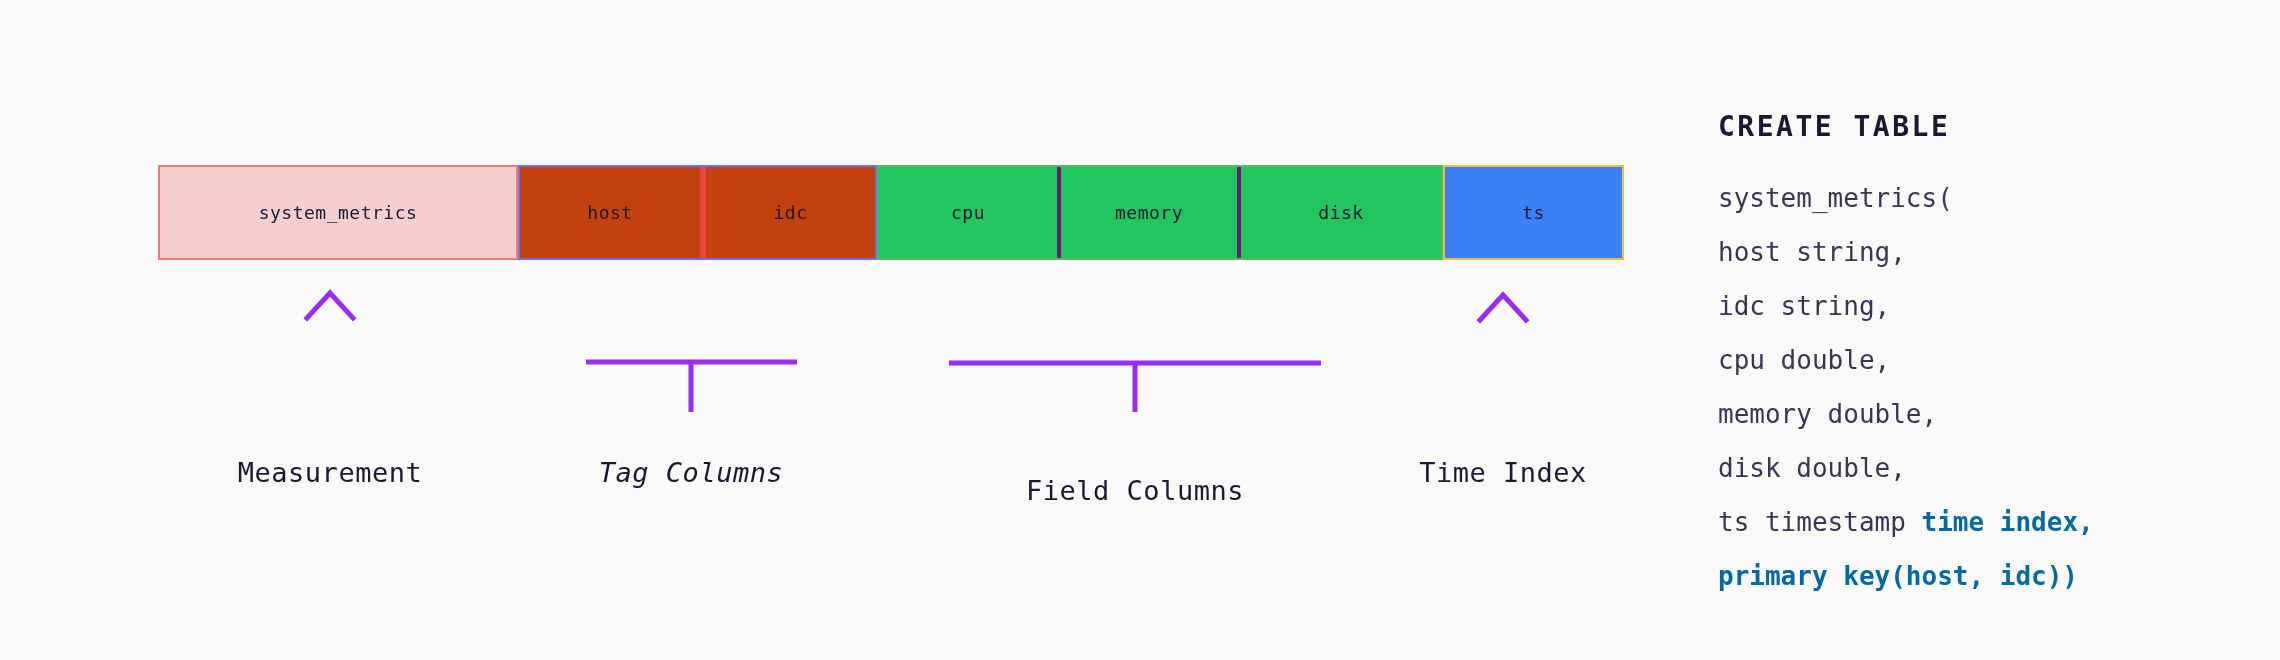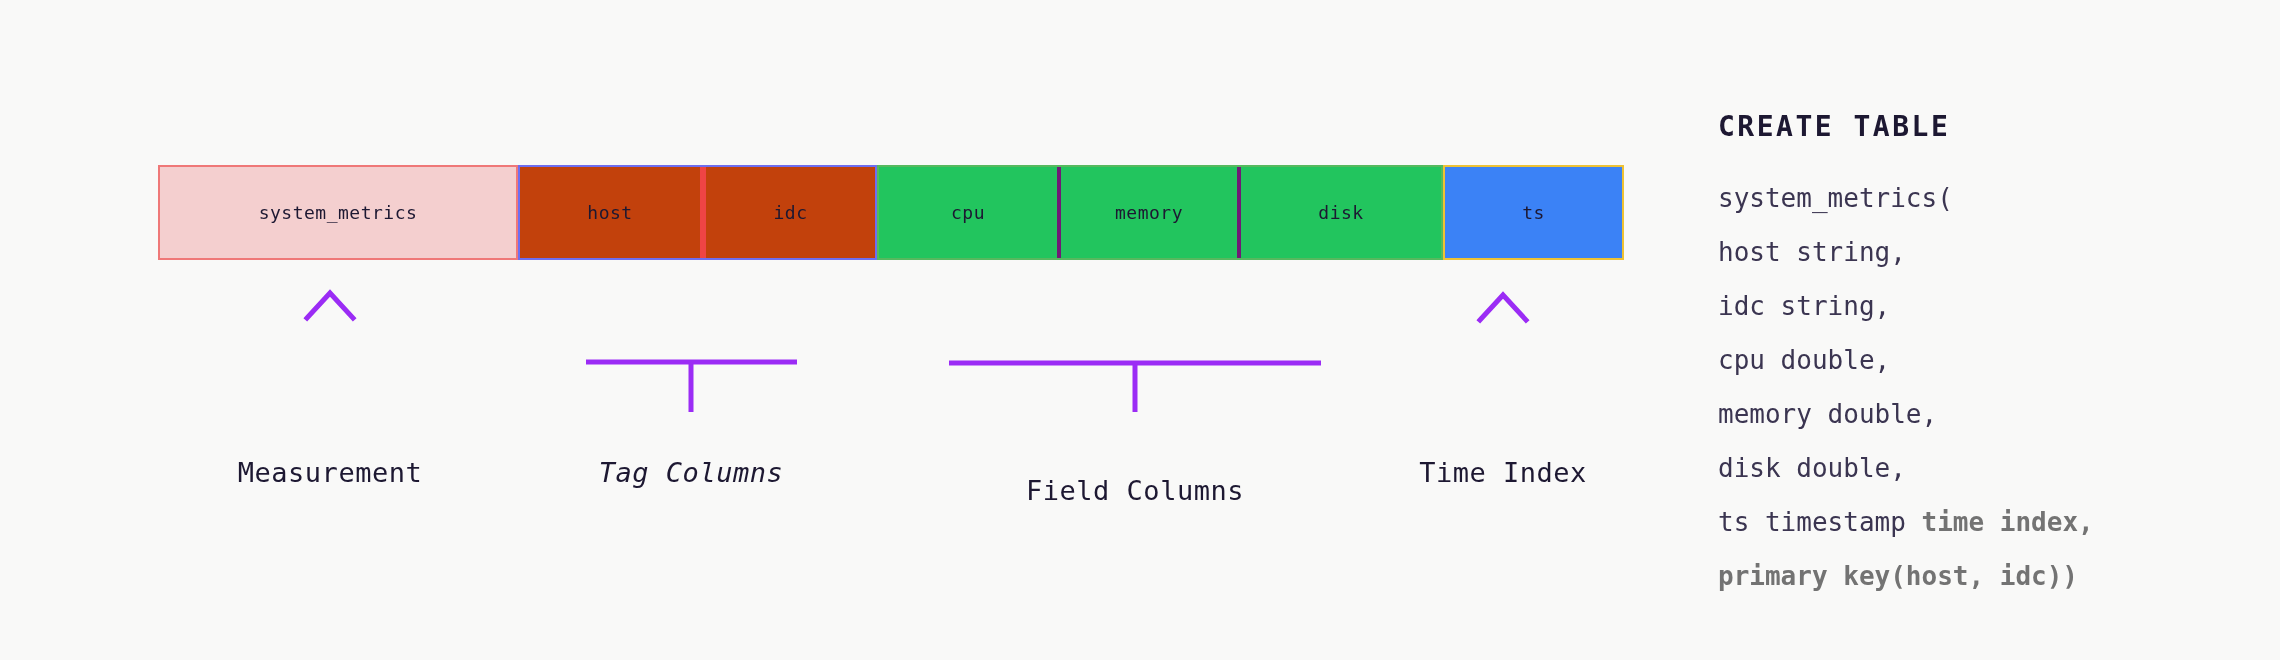--- a/index.html
+++ b/index.html
@@ -86,21 +86,21 @@
     letter-spacing: 2.5px;
     margin: 0 0 28px 0;
     white-space: nowrap;
   }
   #sql-body {
     font-size: 26px;
     line-height: 54px;
     color: #3b3551;
     white-space: pre;
   }
-  #sql-body b { color: #737373; font-weight: bold; }
+  #sql-body b { color: #0369a1; font-weight: bold; }
 </style>
 </head>
 <body>
 
 <div id="schema-strip">
 
   <div class="grp measurement">
     <div class="cell w-measurement">system_metrics</div>
   </div>
 

